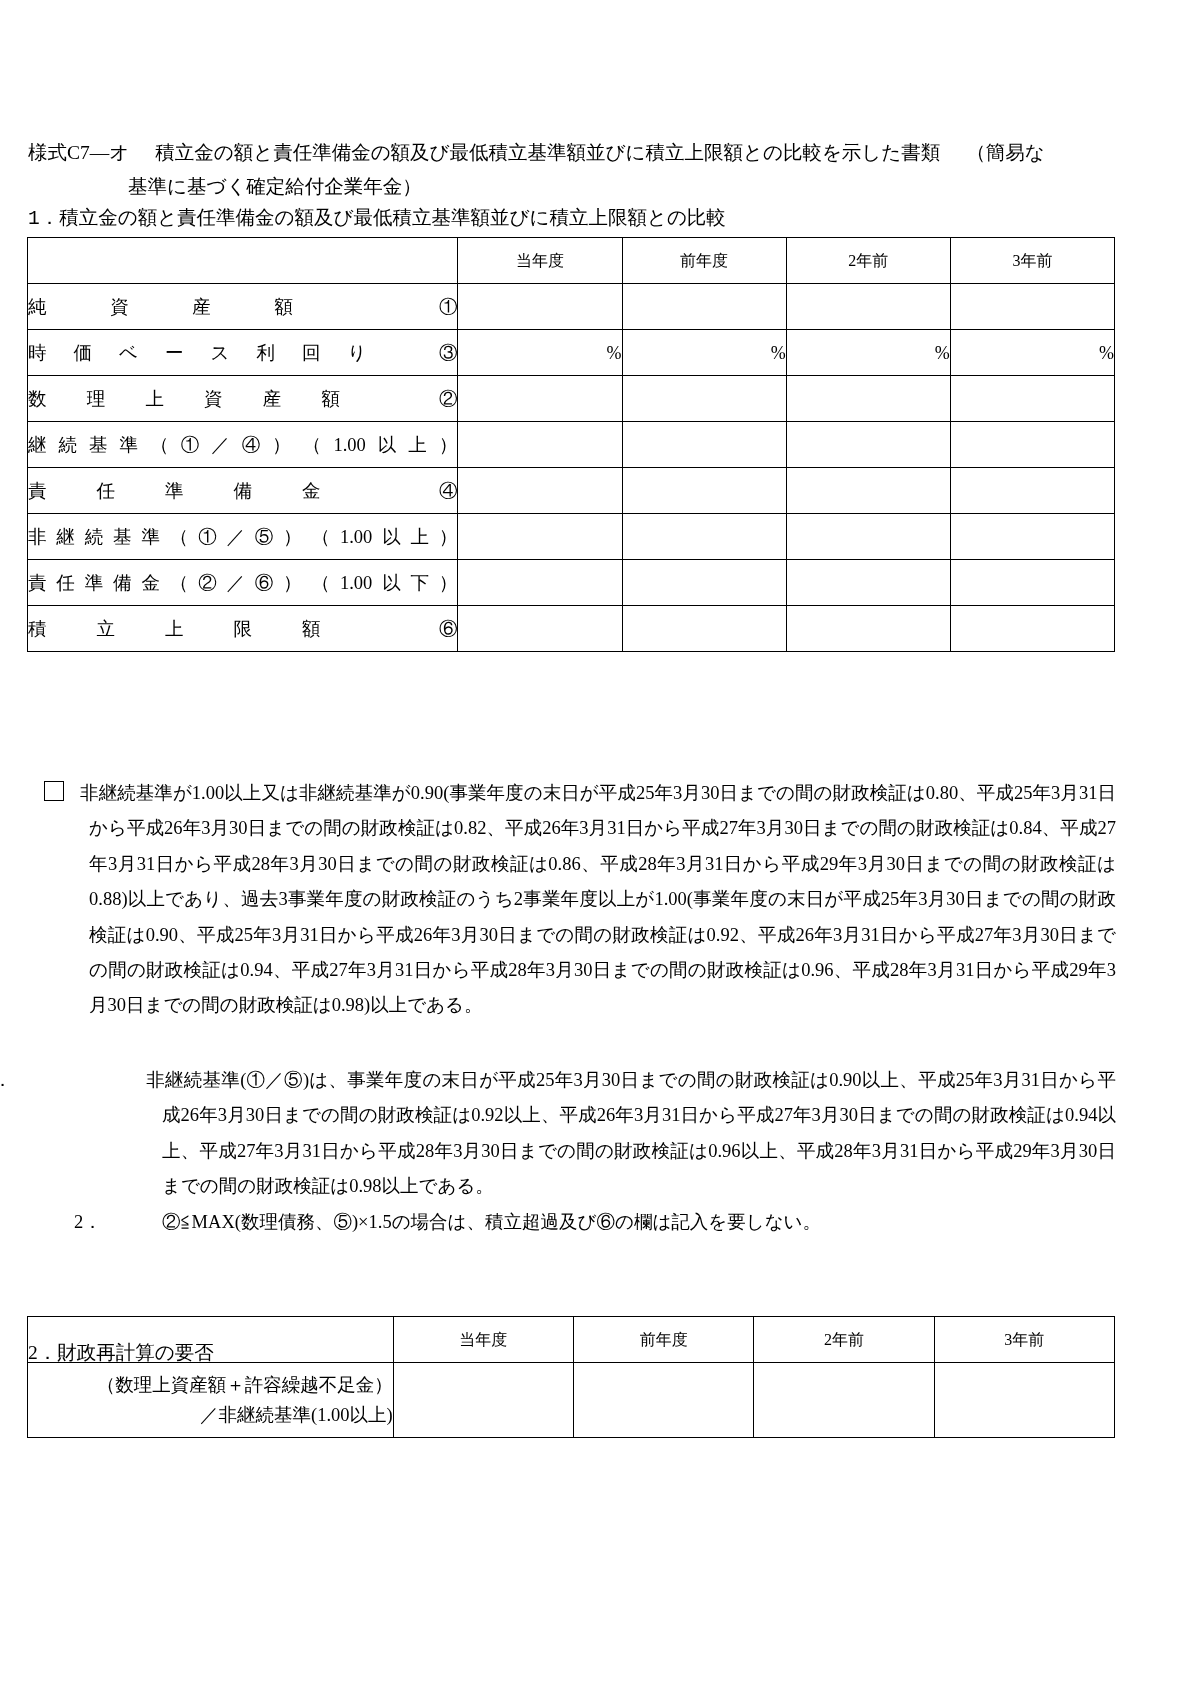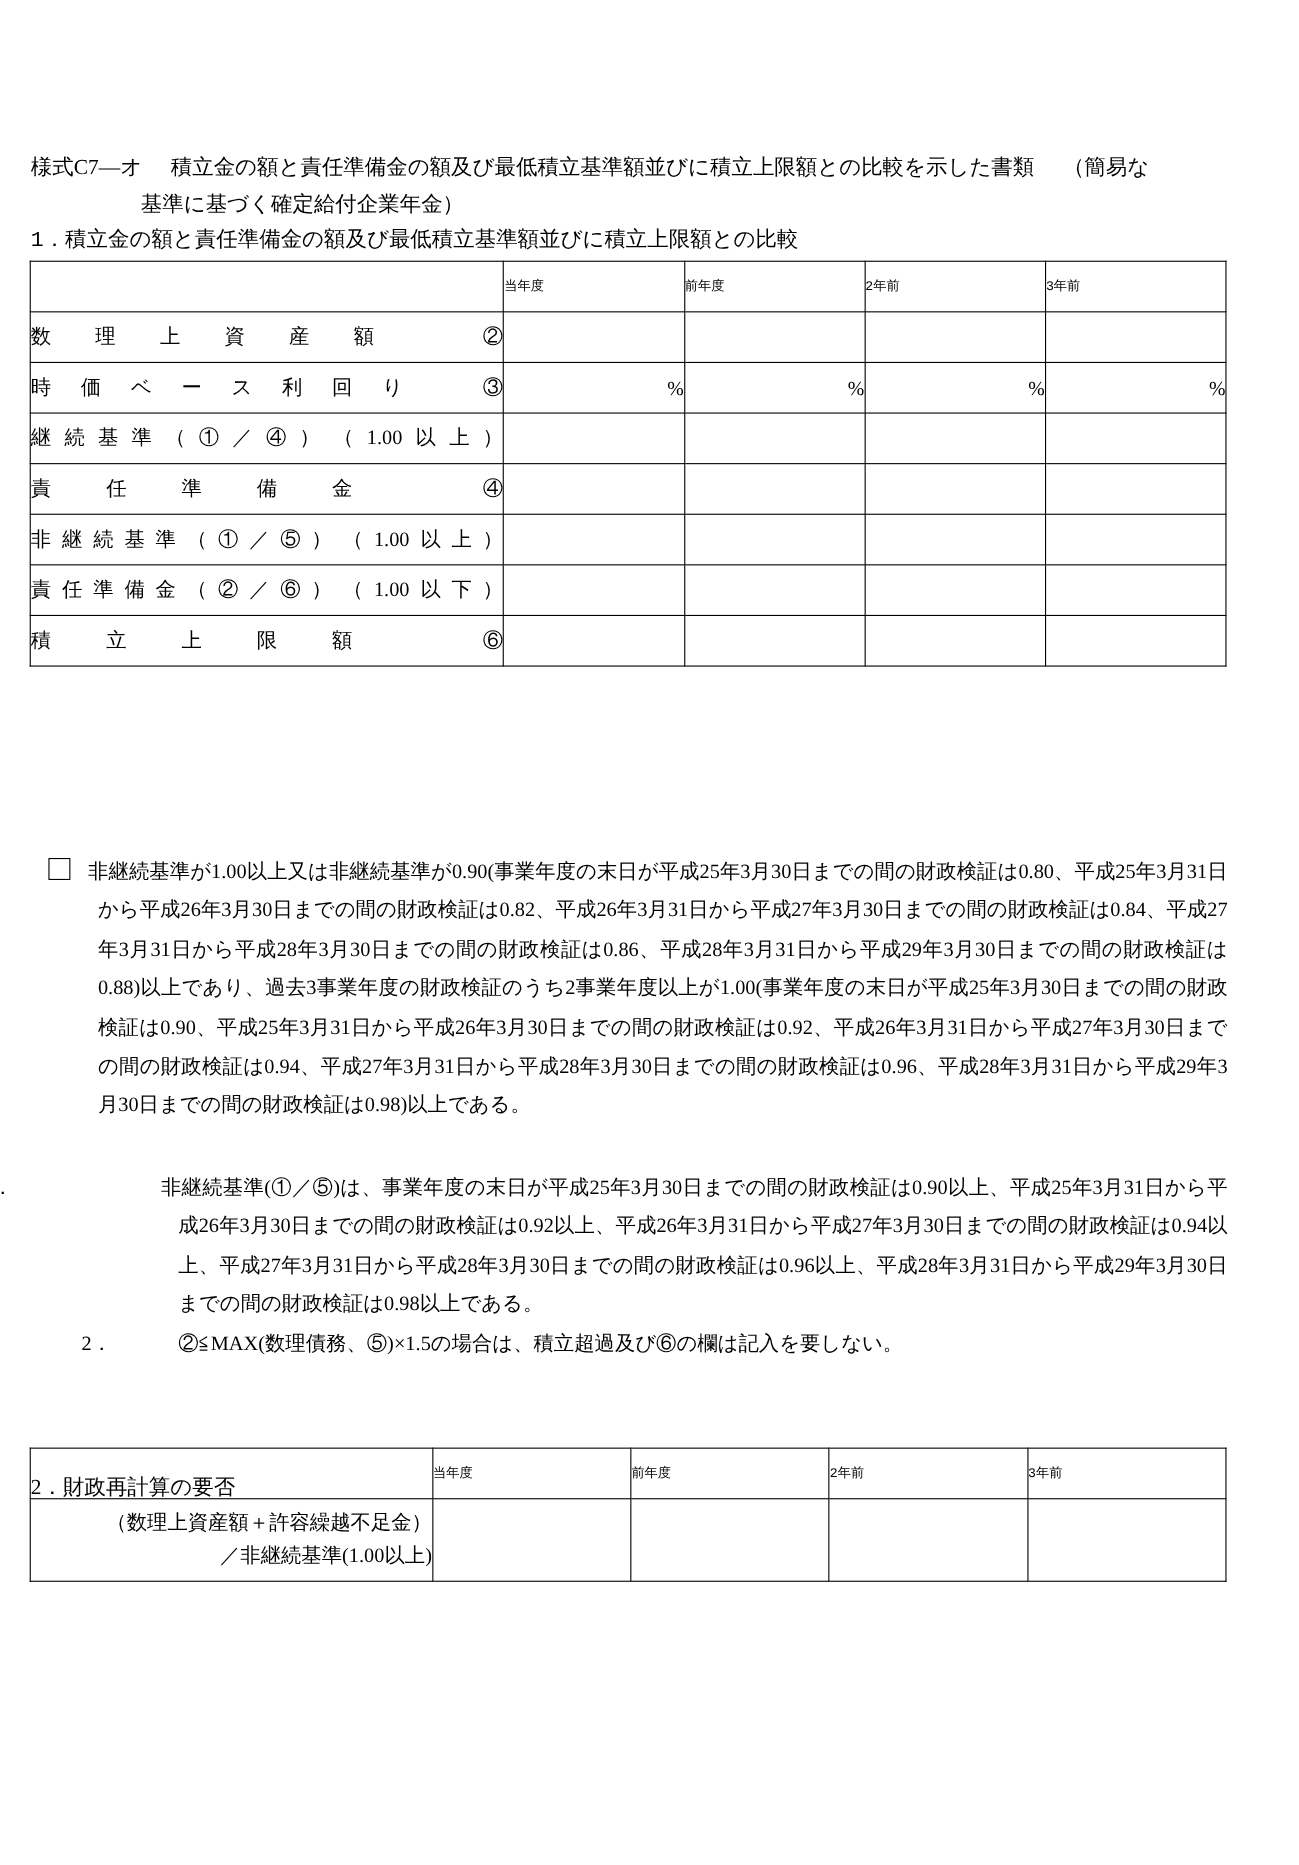--- a/index.html
+++ b/index.html
@@ -74,24 +74,23 @@
   #main-table tr.body-row td { height: 45px; }
   .rowlabel {
     padding: 0 14px 0 14px;
     text-align: justify;
     text-align-last: justify;
     white-space: nowrap;
     font-size: 18.5px;
     line-height: 44px;
   }
   .colhdr {
-    text-align: left;
-    font-size: 12px;
+    text-align: center;
+    font-size: 16px;
     line-height: 44px;
-    font-family: Liberation Mono, monospace;
   }
   .cell-pct {
     text-align: right;
     padding-right: 12px;
     font-size: 18px;
     line-height: 44px;
     vertical-align: bottom;
   }
   .cell-empty { }
 
@@ -194,35 +193,42 @@
     </colgroup>
     <tbody>
       <tr class="hdr-row">
         <td class="colhdr"></td>
         <td class="colhdr">当年度</td>
         <td class="colhdr">前年度</td>
         <td class="colhdr">2年前</td>
         <td class="colhdr">3年前</td>
       </tr>
 
-
-      <tr class="body-row">
-        <td class="rowlabel">数理上資産額　②</td>
+      <tr class="body-row">
+        <td class="rowlabel">純資産額　①</td>
         <td class="cell-empty"></td>
         <td class="cell-empty"></td>
         <td class="cell-empty"></td>
         <td class="cell-empty"></td>
       </tr>
 
       <tr class="body-row">
         <td class="rowlabel">時価ベース利回り　③</td>
         <td class="cell-pct">%</td>
         <td class="cell-pct">%</td>
         <td class="cell-pct">%</td>
         <td class="cell-pct">%</td>
+      </tr>
+
+      <tr class="body-row">
+        <td class="rowlabel">数理上資産額　②</td>
+        <td class="cell-empty"></td>
+        <td class="cell-empty"></td>
+        <td class="cell-empty"></td>
+        <td class="cell-empty"></td>
       </tr>
 
       <tr class="body-row">
         <td class="rowlabel">継続基準（①／④）（1.00以上）</td>
         <td class="cell-empty"></td>
         <td class="cell-empty"></td>
         <td class="cell-empty"></td>
         <td class="cell-empty"></td>
       </tr>
 

